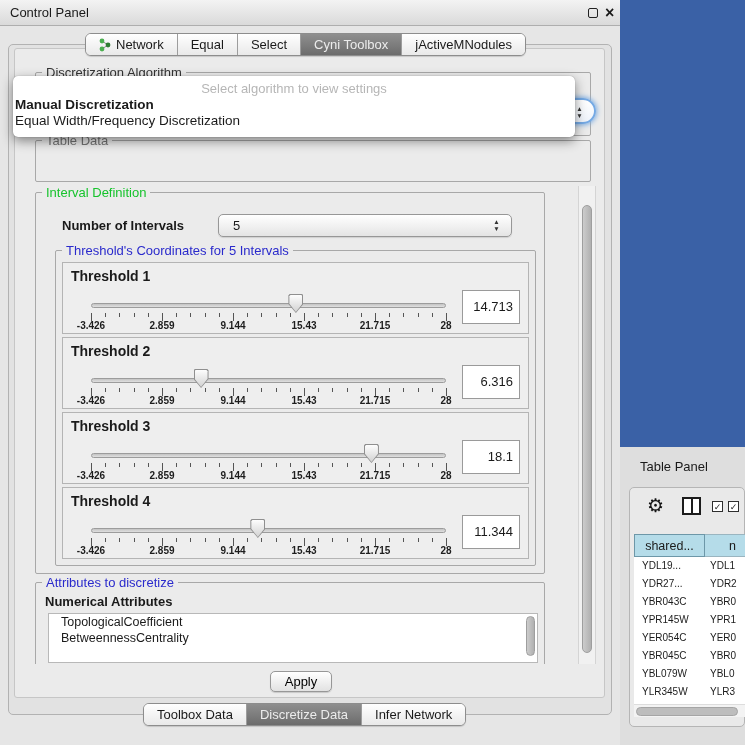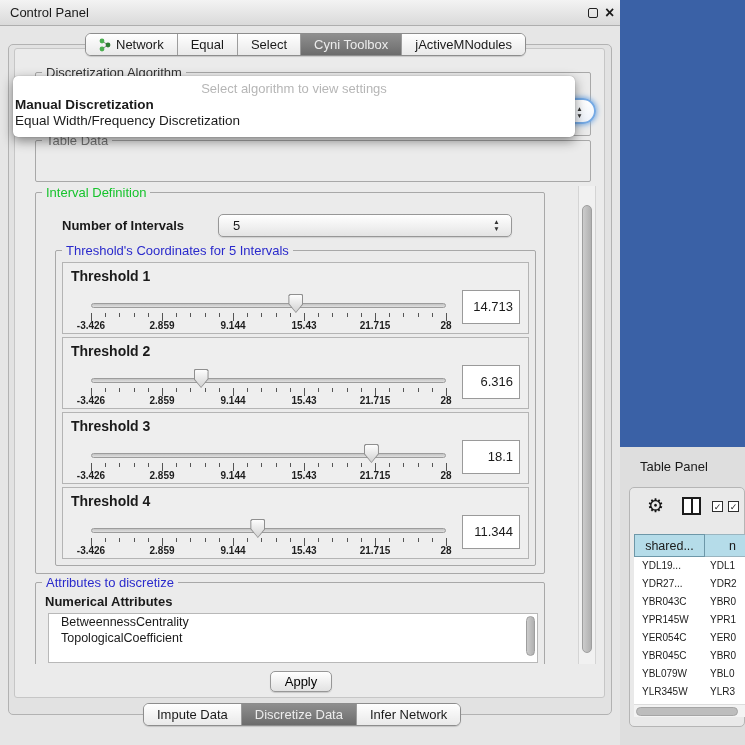--- a/index.html
+++ b/index.html
@@ -345,29 +345,29 @@
       </div>
     </div>
 
   <div style="position:absolute; left:30px; top:575px; width:560px; height:89px; overflow:hidden;">
     <div class="group" style="left:5px; top:7px; width:510px; height:120px;"></div>
     <div class="group-label lbl-blue" style="left:12px; top:0;">Attributes to discretize</div>
     <div style="position:absolute; left:15px; top:19px; font-size:13px; font-weight:bold;">Numerical Attributes</div>
   </div>
   <div id="attr-list">
     <div class="vscroll-thumb" style="right:2px; top:2px; width:9px; height:40px;"></div>
+      <div class="li">TopologicalCoefficient</div>
       <div class="li">BetweennessCentrality</div>
-      <div class="li">TopologicalCoefficient</div>
     </div>
 
   <button class="push-btn" style="left:270px; top:671px; width:62px;">Apply</button>
 
   <div class="seg" id="bottom-tabs" style="left:143px; top:703px;">
       <div class="tab">
-        <span>Impute Data</span>
+        <span>Toolbox Data</span>
       </div>
       <div class="tab active">
         <span>Discretize Data</span>
       </div>
       <div class="tab">
         <span>Infer Network</span>
       </div>
     </div>
 </div>
 

